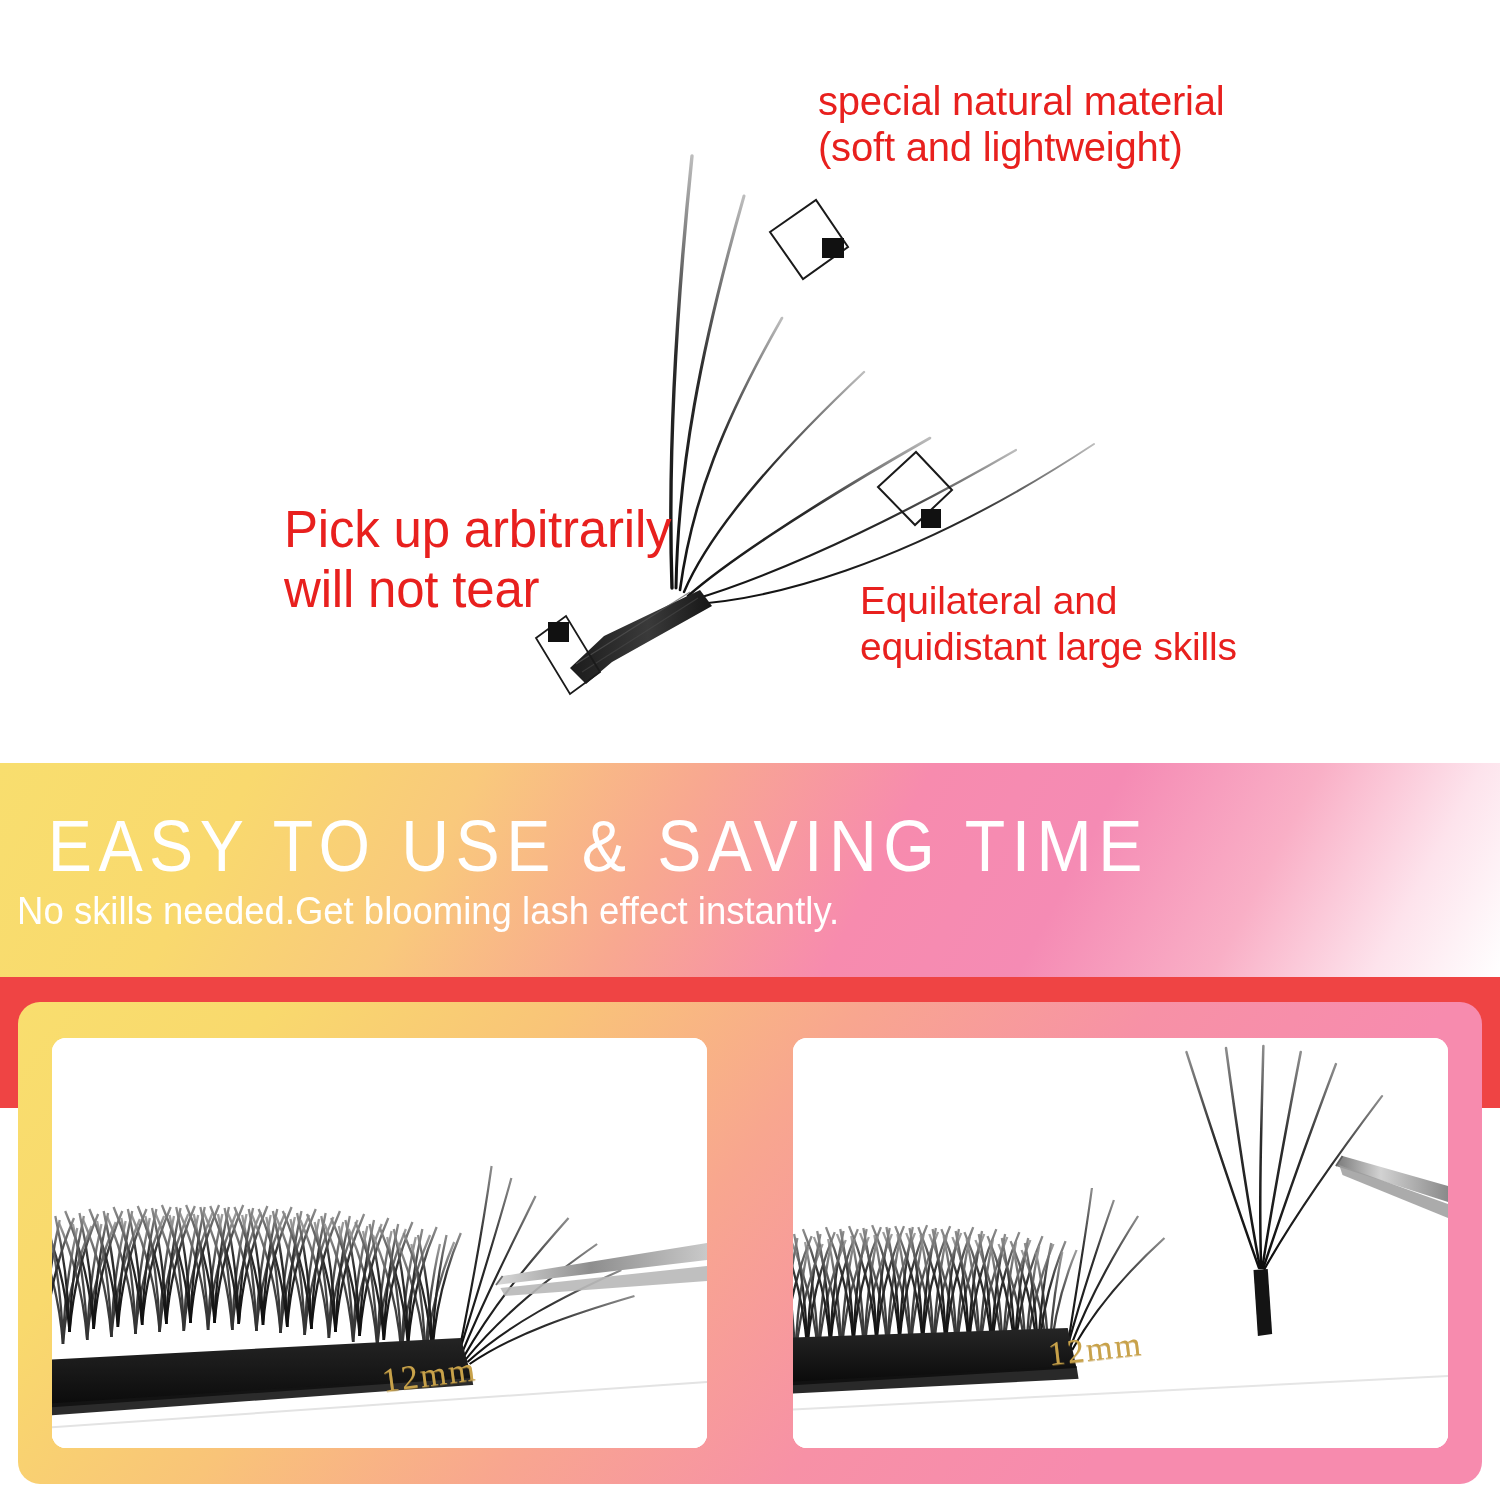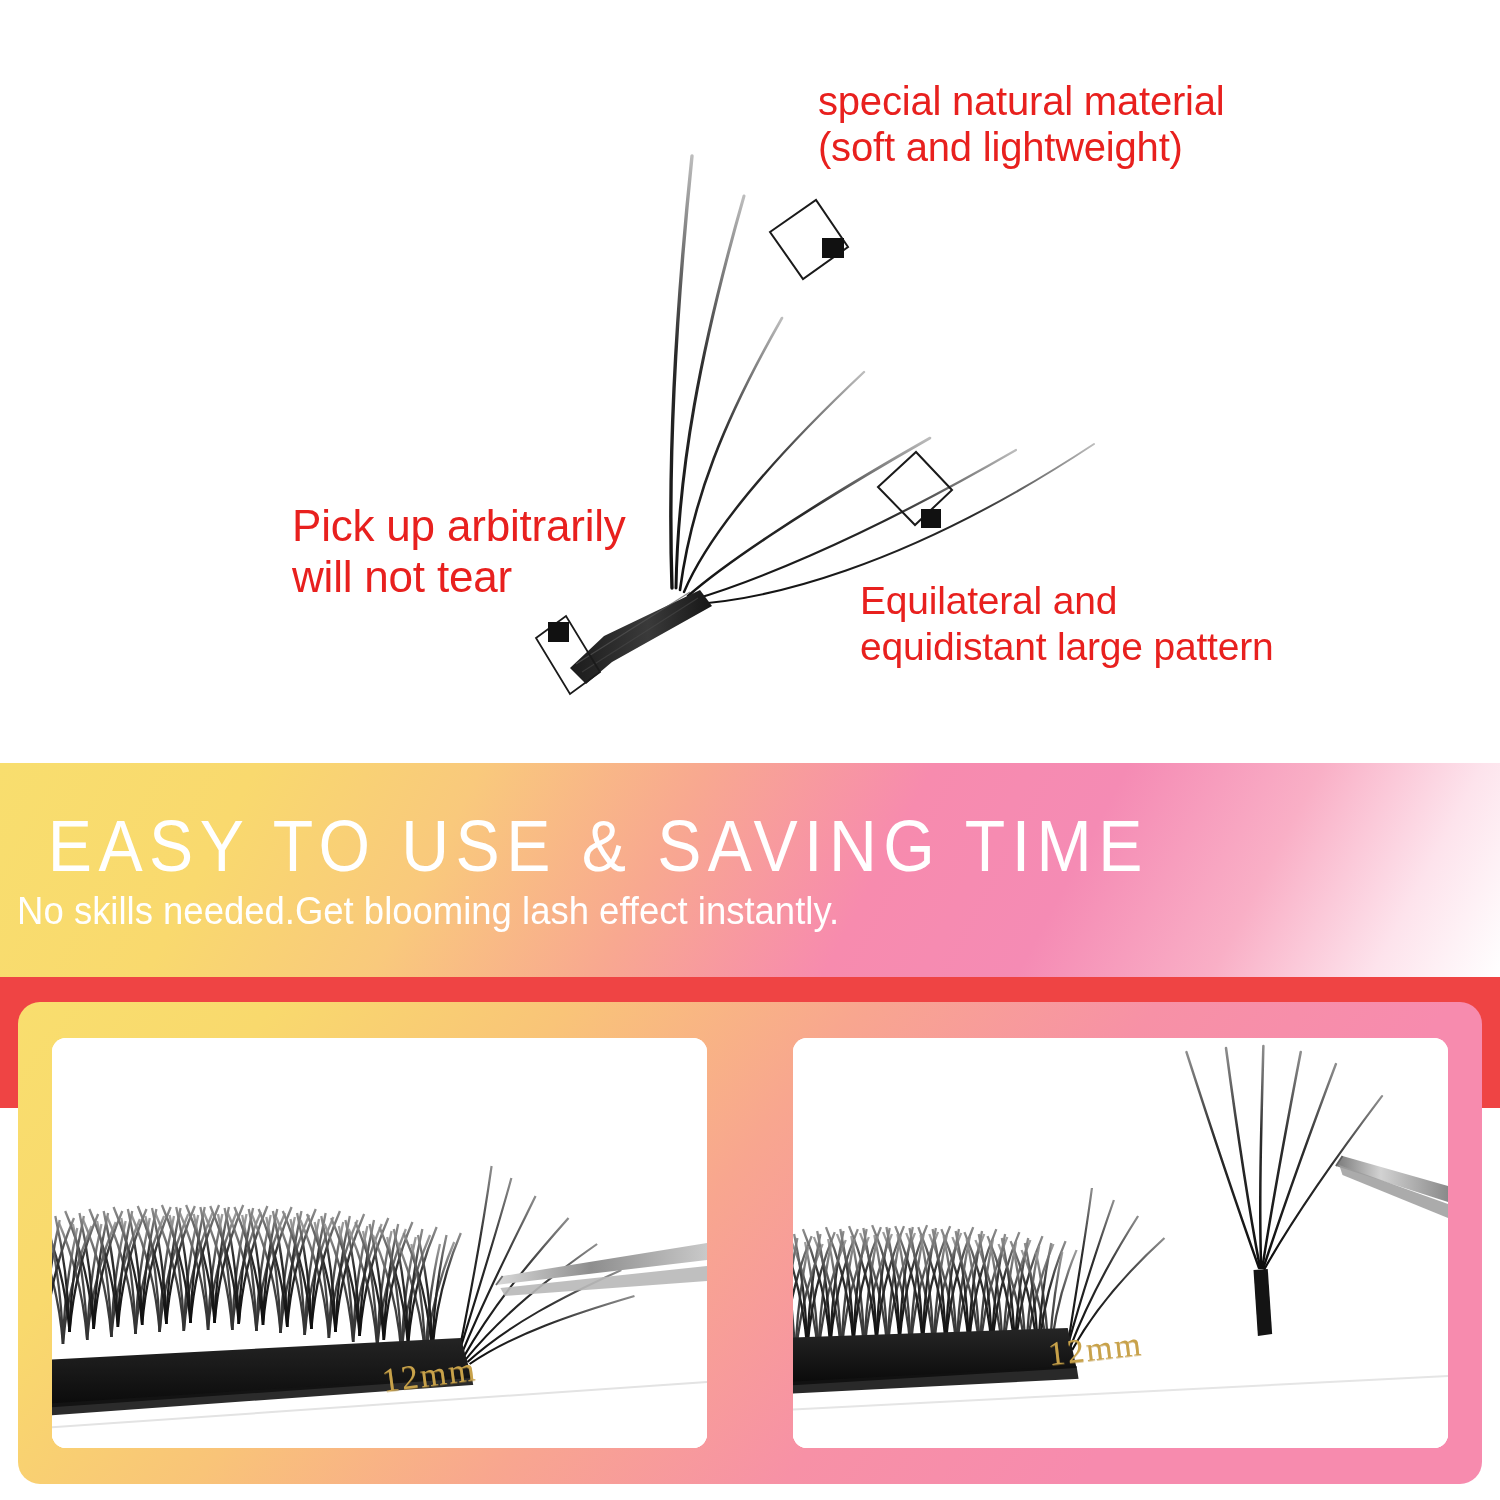--- a/index.html
+++ b/index.html
@@ -21,21 +21,21 @@
   .callout {
     position:absolute;
     color:#E8201E;
     font-family:"Liberation Sans", sans-serif;
     font-size:39px;
     line-height:1.12;
     white-space:pre-line;
     letter-spacing:-0.2px;
   }
   .callout.c-material { left:818px; top:78px; font-size:40px; line-height:1.15; }
-  .callout.c-pick     { left:292px; top:500px; font-size:44px; line-height:1.17; }
+  .callout.c-pick     { left:284px; top:500px; font-size:51px; line-height:1.17; }
   .callout.c-equi     { left:860px; top:578px; font-size:39px; line-height:1.17; }
 
   
   .banner {
     position:absolute; left:0; top:763px; width:1500px; height:214px;
     background:linear-gradient(118deg,
         #F8DE6E 0%,
         #F9D96E 16%,
         #F9C97C 30%,
         #F8A890 44%,
@@ -158,21 +158,21 @@
       </g>
     </svg>
 
     <div class="callout c-material">special natural material
 (soft and lightweight)</div>
 
     <div class="callout c-pick">Pick up arbitrarily
 will not tear</div>
 
     <div class="callout c-equi">Equilateral and
-equidistant large pattern</div>
+equidistant large skills</div>
   </div>
 
   <div class="banner">
     <div class="banner-title">EASY TO USE &amp; SAVING TIME</div>
     <div class="banner-sub">No skills needed.Get blooming lash effect instantly.</div>
   </div>
 
   <div class="showcase">
 
     <div class="card">

